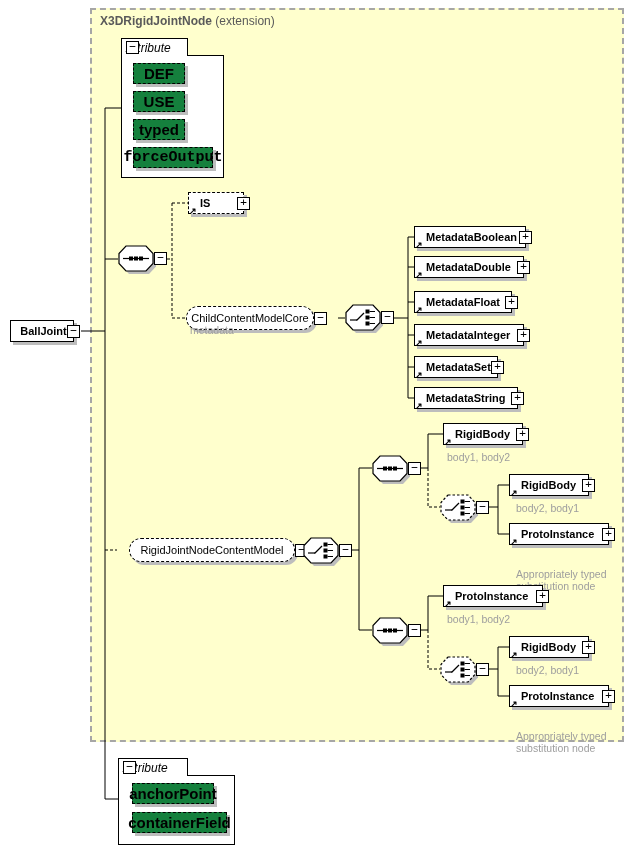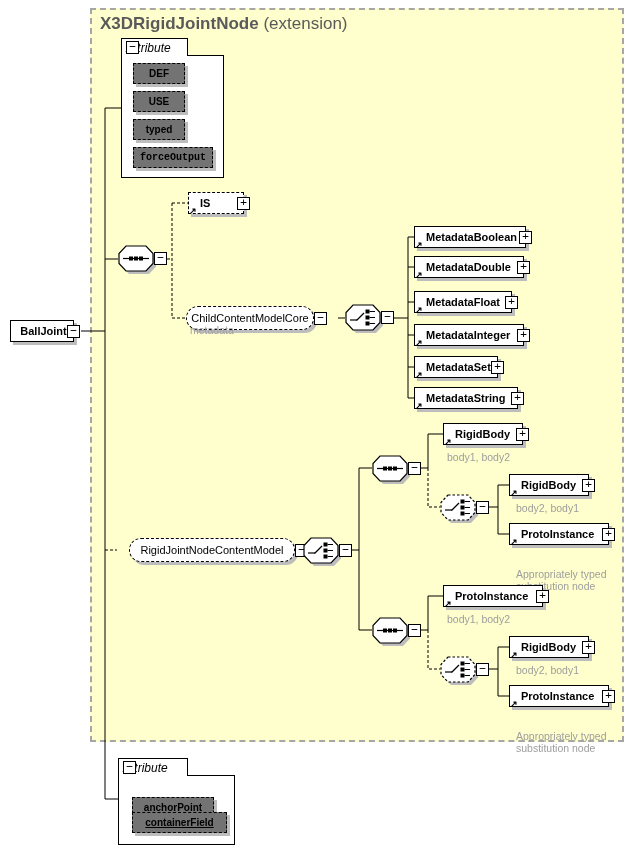--- a/index.html
+++ b/index.html
@@ -2,21 +2,21 @@
 <html><head>
 <meta charset="utf-8">
 <style>
   html,body{margin:0;padding:0;background:#ffffff;}
   #canvas{position:relative;width:632px;height:862px;background:#ffffff;overflow:hidden;
           font-family:"Liberation Sans",sans-serif;}
 
   
   .ext-box{position:absolute;left:90px;top:8px;width:534px;height:734px;
            background:#ffffcd;border:2px dashed #a6a6a6;box-sizing:border-box;}
-  .ext-header{position:absolute;left:8px;top:4px;font-size:17px;color:#5a5a5a;white-space:nowrap;}
+  .ext-header{position:absolute;left:8px;top:4px;font-size:12px;color:#5a5a5a;white-space:nowrap;}
   .ext-header .t{font-weight:bold;}
   .ext-header .s{font-weight:normal;}
 
   
   #links{position:absolute;left:0;top:0;z-index:1;pointer-events:none;}
   #links path{fill:none;stroke:#000;stroke-width:1;}
   #links path.dash{stroke-dasharray:3,2;}
 
   
   .el{position:absolute;z-index:2;height:22px;box-sizing:border-box;background:#fff;
@@ -46,23 +46,23 @@
 
   
   .ann{position:absolute;z-index:2;font-size:10.5px;color:#9e9e9e;line-height:12px;white-space:nowrap;}
   .ann.wrap{white-space:normal;width:100px;margin-top:18px;}
 
   
   .attr-body{position:absolute;z-index:2;background:#fff;border:1px solid #000;box-sizing:border-box;}
   .attr-tab{position:absolute;z-index:4;background:#fff;border:1px solid #000;border-bottom:none;
             box-sizing:border-box;display:flex;align-items:center;gap:5px;padding:0 6px 0 4px;
             font-size:12px;font-style:italic;color:#000;}
-  .attr-item{position:absolute;z-index:5;height:21px;box-sizing:border-box;background:#737373;
+  .attr-item{position:absolute;z-index:5;height:21px;box-sizing:border-box;background:#15803d;
              border:1px dashed #000;box-shadow:3px 3px 0 #bdbdbd;display:flex;align-items:center;
-             justify-content:center;font-weight:bold;font-size:10px;color:#000;white-space:nowrap;}
+             justify-content:center;font-weight:bold;font-size:15px;color:#000;white-space:nowrap;}
 </style>
 </head>
 <body>
 
 <div id="canvas">
 
   <div class="ext-box">
     <div class="ext-header">
       <span class="t">X3DRigidJointNode</span>
       <span class="s">(extension)</span>
@@ -325,20 +325,20 @@
     <span>ProtoInstance</span>
     <span class="toggle">+</span>
   </div>
   <div class="ann wrap" style="left:516px;top:712px;">Appropriately typed substitution node</div>
 
   <div class="attr-body" style="left:118px;top:775px;width:117px;height:70px;"></div>
   <div class="attr-tab" style="left:118px;top:758px;width:70px;height:18px;">
     <span class="toggle">−</span>
     <span>Attribute</span>
   </div>
-  <div class="attr-item" style="left:132px;top:783px;width:82px;margin-top:14px;">
+  <div class="attr-item" style="left:132px;top:783px;width:82px;">
     <span>anchorPoint</span>
   </div>
-  <div class="attr-item" style="left:132px;top:812px;width:95px;text-decoration:underline;">
+  <div class="attr-item" style="left:132px;top:812px;width:95px;">
     <span>containerField</span>
   </div>
 
 </div>
 
 </body></html>

